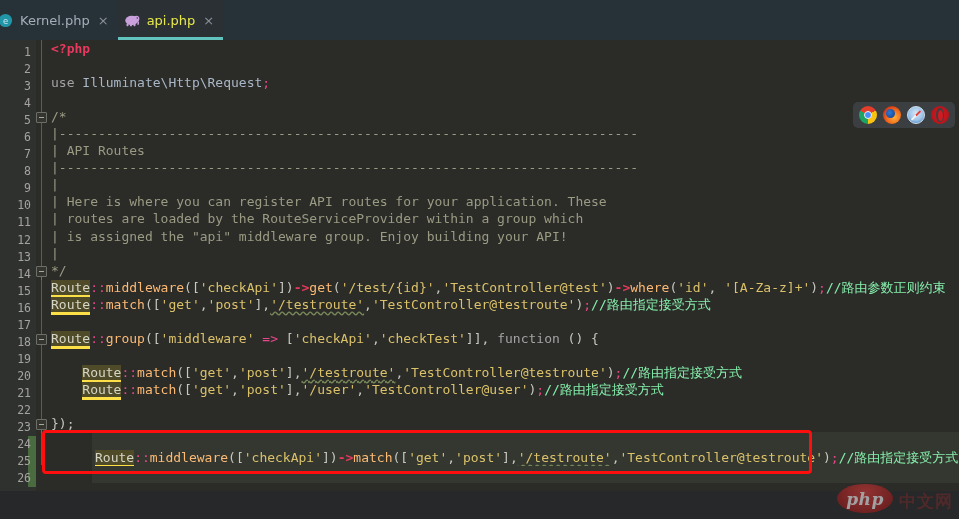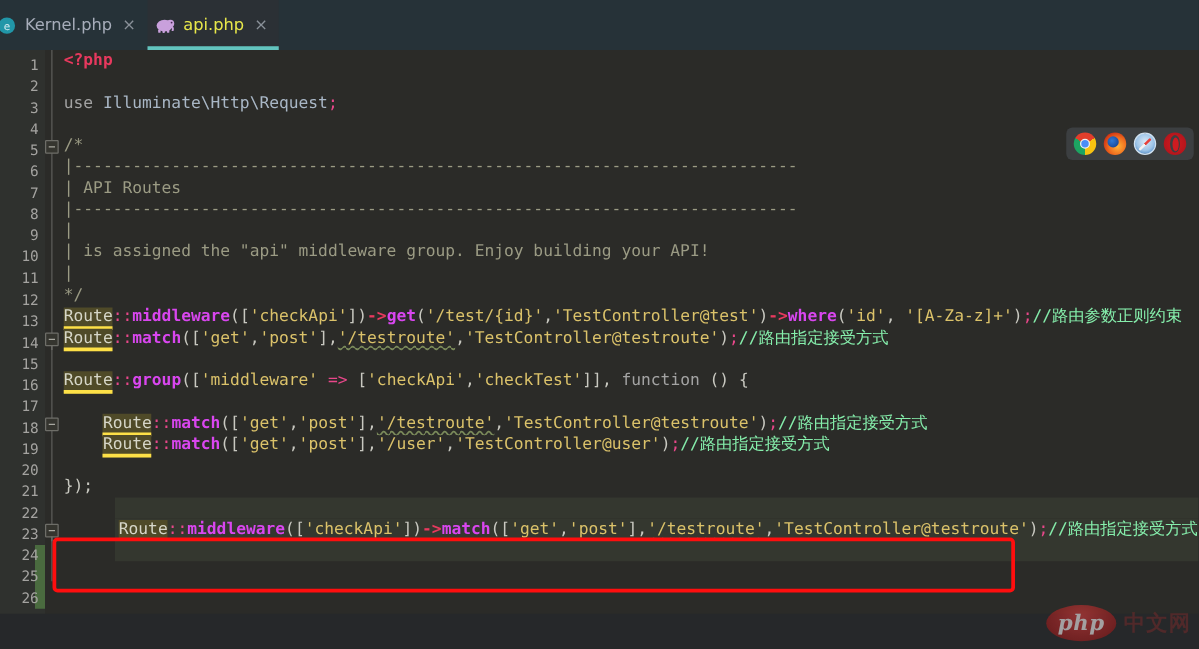--- a/index.html
+++ b/index.html
@@ -155,21 +155,21 @@
   }
   .line.hl-green { background: #34372f; margin-left: 44px; }
 
   
   .t-tag      { color: #e8395e; font-weight: bold; }
   .t-kw2      { color: #a3a3a3; }                      
   .t-plain    { color: #a9b7c6; }
   .t-class-hl { color: #d6d6c8; background: #4f4a28; border-bottom: 3px solid #fde047; }
   .t-op       { color: #e8478a; }
   .t-colons   { color: #e8478a; }
-  .t-fn       { color: #d946ef; font-weight: bold; }
+  .t-fn       { color: #fdba74; }
   .t-str      { color: #dbc26a; }
   .t-str-u    { color: #dbc26a; text-decoration: underline wavy #7a8a5a; text-underline-offset: 2px; }
   .t-comment  { color: #86efac; }
   .t-punct    { color: #c8c8c0; }
   .t-doc      { color: #9b9b84; }
   .t-arrow    { color: #e8395e; font-weight: bold; }
   .t-semi     { color: #e8478a; }
 
   
   #redbox {
@@ -251,21 +251,21 @@
     border-radius: 50%;
     background: #cf1b21;
     z-index: 2;
   }
 
   
   #watermark {
     position: absolute;
     right: 6px; bottom: 6px;
     display: flex;
-    align-items: center;
+    align-items: flex-end;
     gap: 6px;
     opacity: 0.62;
     pointer-events: none;
   }
   #php-logo {
     width: 56px; height: 29px;
     border-radius: 50%;
     background: radial-gradient(ellipse at 50% 30%, #d23b3b 0%, #a01e1e 70%, #7d1414 100%);
     display: flex;
     align-items: center;
@@ -380,21 +380,23 @@
     <div class="line"><span class="t-doc">/*</span></div>
 
     <div class="line"><span class="t-doc">|--------------------------------------------------------------------------</span></div>
 
     <div class="line"><span class="t-doc">| API Routes</span></div>
 
     <div class="line"><span class="t-doc">|--------------------------------------------------------------------------</span></div>
 
     <div class="line"><span class="t-doc">|</span></div>
 
-
+    <div class="line"><span class="t-doc">| Here is where you can register API routes for your application. These</span></div>
+
+    <div class="line"><span class="t-doc">| routes are loaded by the RouteServiceProvider within a group which</span></div>
 
     <div class="line"><span class="t-doc">| is assigned the "api" middleware group. Enjoy building your API!</span></div>
 
     <div class="line"><span class="t-doc">|</span></div>
 
     <div class="line"><span class="t-doc">*/</span></div>
 
     <div class="line"><span class="t-class-hl">Route</span><span class="t-colons">::</span><span class="t-fn">middleware</span><span class="t-punct">([</span><span class="t-str">'checkApi'</span><span class="t-punct">])</span><span class="t-arrow">-&gt;</span><span class="t-fn">get</span><span class="t-punct">(</span><span class="t-str">'/test/{id}'</span><span class="t-punct">,</span><span class="t-str">'TestController@test'</span><span class="t-punct">)</span><span class="t-arrow">-&gt;</span><span class="t-fn">where</span><span class="t-punct">(</span><span class="t-str">'id'</span><span class="t-punct">, </span><span class="t-str">'[A-Za-z]+'</span><span class="t-punct">)</span><span class="t-semi">;</span><span class="t-comment">//路由参数正则约束</span></div>
 
     <div class="line"><span class="t-class-hl">Route</span><span class="t-colons">::</span><span class="t-fn">match</span><span class="t-punct">([</span><span class="t-str">'get'</span><span class="t-punct">,</span><span class="t-str">'post'</span><span class="t-punct">],</span><span class="t-str-u">'/testroute'</span><span class="t-punct">,</span><span class="t-str">'TestController@testroute'</span><span class="t-punct">)</span><span class="t-semi">;</span><span class="t-comment">//路由指定接受方式</span></div>

